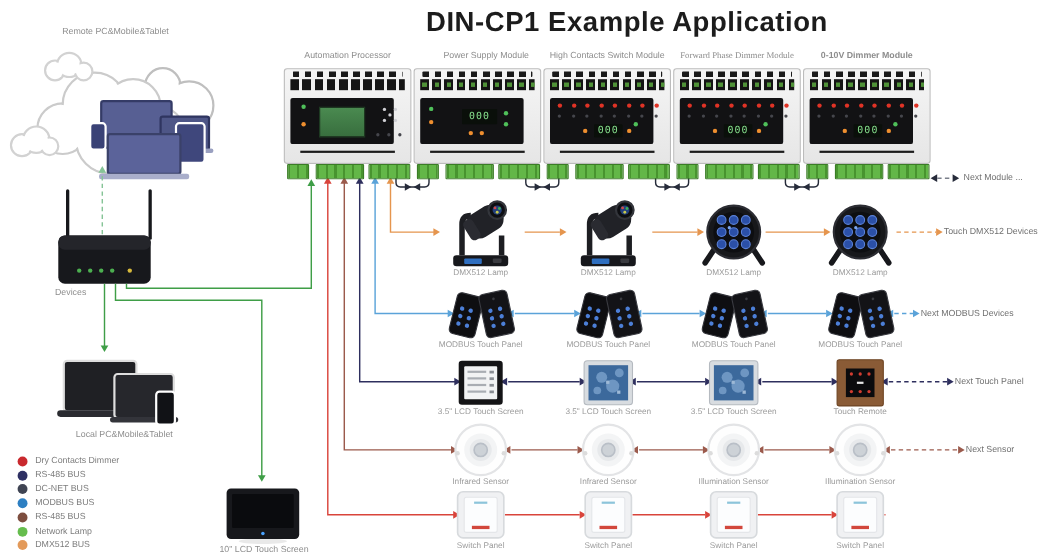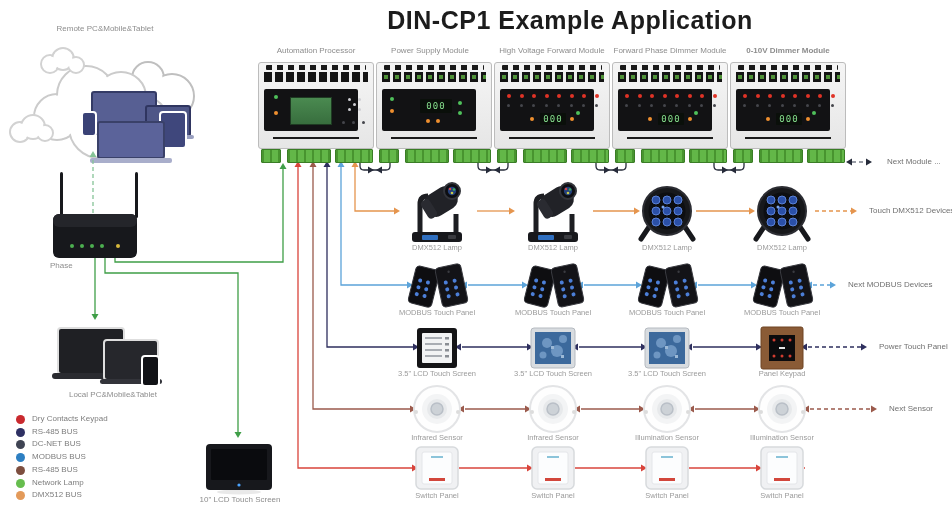--- a/index.html
+++ b/index.html
@@ -2,21 +2,21 @@
 <html><head>
 <meta charset="utf-8">
 <style>
   html,body{margin:0;padding:0;background:#fff;}
   #canvas{position:relative;width:952px;height:508px;background:#fff;overflow:hidden;
           font-family:"Liberation Sans",sans-serif;}
   #art,#wires{position:absolute;left:0;top:0;width:952px;height:508px;}
   #title{position:absolute;left:250px;top:6px;width:640px;text-align:center;
          font-size:25px;font-weight:bold;color:#1c1c1c;letter-spacing:.5px;}
   .lbl{position:absolute;font-size:8px;color:#8d8d8d;text-align:center;}
-  .next-lbl{position:absolute;font-size:8px;color:#707070;white-space:nowrap;margin-left:11px;}
+  .next-lbl{position:absolute;font-size:8px;color:#707070;white-space:nowrap;}
   .mod-lbl{position:absolute;top:46px;width:116px;text-align:center;font-size:8px;color:#8d8d8d;white-space:nowrap;}
   .dev-lbl{position:absolute;width:96px;text-align:center;font-size:7.5px;color:#9b9b9b;white-space:nowrap;}
   .dev-ic{position:absolute;}
   
   .module{position:absolute;top:62px;width:116px;height:87px;box-sizing:border-box;
           background:linear-gradient(#f5f5f5,#e6e6e6);border:1px solid #bcbcbc;border-radius:3px;}
   .m-pins{position:absolute;top:2px;left:7px;right:7px;height:5px;border-radius:1px;
           background:repeating-linear-gradient(90deg,#1a1a1a 0 6px,transparent 6px 11px);}
   .m-terms{position:absolute;top:9px;left:5px;right:5px;height:10px;
           background:repeating-linear-gradient(90deg,#141414 0 8px,#eee 8px 11px);}
@@ -220,34 +220,34 @@
       <path d="M575,468 L641,468" fill="none" stroke="#d9443b" stroke-width="1.3"></path>
       <polygon points="647,468 641,464.5 641,471.5" fill="#d9443b"></polygon>
       <path d="M689,468 L756,468" fill="none" stroke="#d9443b" stroke-width="1.3"></path>
       <polygon points="762,468 756,464.5 756,471.5" fill="#d9443b"></polygon>
       <path d="M804,468 L805,468" fill="none" stroke="#d9443b" stroke-width="1.3"></path>
     </svg>
 
   <div id="title">DIN-CP1 Example Application</div>
 
   <div class="lbl" style="left:40px;top:24px;width:130px;">Remote PC&amp;Mobile&amp;Tablet</div>
-  <div class="lbl" style="left:50px;top:261px;width:40px;text-align:left;">Phase</div>
+  <div class="lbl" style="left:50px;top:261px;width:40px;text-align:left;">Devices</div>
   <div class="lbl" style="left:48px;top:390px;width:130px;">Local PC&amp;Mobile&amp;Tablet</div>
   <div class="lbl" style="left:190px;top:495px;width:100px;">10" LCD Touch Screen</div>
 
   <div class="mod-lbl" style="left:258px;">Automation Processor</div>
-  <div class="mod-lbl" style="left:372px;">Power Supply Module</div>
-  <div class="mod-lbl" style="left:494px;">High Voltage Forward Module</div>
-  <div class="mod-lbl" style="left:612px;">Forward Phase Dimmer Module</div>
+  <div class="mod-lbl" style="left:384px;">Power Supply Module</div>
+  <div class="mod-lbl" style="left:494px;">High Contacts Switch Module</div>
+  <div class="mod-lbl" style="left:612px;font-family:Liberation Serif, serif;">Forward Phase Dimmer Module</div>
   <div class="mod-lbl" style="left:730px;font-weight:bold;">0-10V Dimmer Module</div>
 
   <div class="next-lbl" style="left:876px;top:157px;">Next Module ...</div>
   <div class="next-lbl" style="left:858px;top:206px;">Touch DMX512 Devices</div>
   <div class="next-lbl" style="left:837px;top:280px;">Next MODBUS Devices</div>
-  <div class="next-lbl" style="left:868px;top:342px;">Power Touch Panel</div>
+  <div class="next-lbl" style="left:868px;top:342px;">Next Touch Panel</div>
   <div class="next-lbl" style="left:878px;top:404px;">Next Sensor</div>
 
   <div id="modules">
       <div class="module" style="left: 258px;">
         <div class="m-pins"></div>
         <div class="m-terms"></div>
     <div class="m-face">
           <span class="led g" style="left:10px;top:6px"></span>
           <span class="led o" style="left:10px;top:22px"></span>
           <div class="lcd"></div>
@@ -567,21 +567,21 @@
    <rect x="9" y="2" width="42" height="42" rx="2" fill="#8a5b36" stroke="#6e4423"></rect>
    <rect x="17" y="10" width="26" height="26" fill="#0b0b0d"></rect>
    <circle cx="22" cy="15" r="1.5" fill="#d13c30"></circle>
           <circle cx="22" cy="31" r="1.5" fill="#d13c30"></circle>
           <circle cx="30" cy="15" r="1.5" fill="#d13c30"></circle>
           <circle cx="30" cy="31" r="1.5" fill="#d13c30"></circle>
           <circle cx="38" cy="15" r="1.5" fill="#d13c30"></circle>
           <circle cx="38" cy="31" r="1.5" fill="#d13c30"></circle>
    <rect x="27" y="22" width="6" height="2" fill="#e6e6e6"></rect>
         </svg></div>
-      <div class="dev-lbl" style="left: 734px; top: 369px;">Panel Keypad</div>
+      <div class="dev-lbl" style="left: 734px; top: 369px;">Touch Remote</div>
       <div class="dev-ic" style="left: 407px; top: 384px; width: 60px; height: 52px;"><svg width="60" height="52">
    <circle cx="30" cy="25" r="23" fill="#fefefe" stroke="#e3e4e6" stroke-width="2"></circle>
    <circle cx="30" cy="25" r="15" fill="#f3f4f5"></circle>
           <circle cx="30" cy="25" r="10" fill="#e7e9eb"></circle>
    <circle cx="30" cy="25" r="6" fill="#cdd2d7" stroke="#b9bfc7" stroke-width="1.5"></circle>
    <circle cx="9" cy="28" r="2" fill="#dcdcdc"></circle>
           <circle cx="51" cy="28" r="2" fill="#dcdcdc"></circle>
         </svg></div>
       <div class="dev-lbl" style="left: 389px; top: 433px;">Infrared Sensor</div>
       <div class="dev-ic" style="left: 523px; top: 384px; width: 60px; height: 52px;"><svg width="60" height="52">
@@ -636,21 +636,21 @@
    <rect x="9" y="3" width="42" height="42" rx="5" fill="#f0f1f3" stroke="#d7dadd" stroke-width="1.5"></rect>
    <rect x="15" y="8" width="30" height="32" rx="2" fill="#fcfdfe" stroke="#e4e6e9"></rect>
    <rect x="24" y="12" width="12" height="2" fill="#8cc4da"></rect>
    <rect x="22" y="34" width="16" height="3" fill="#d2473c"></rect>
         </svg></div>
       <div class="dev-lbl" style="left: 734px; top: 491px;">Switch Panel</div>
     </div>
   <div id="legend">
       <div class="leg-item" style="top: 414px;">
         <span class="leg-dot" style="background:#c9292e"></span>
-    <span class="leg-txt">Dry Contacts Keypad</span>
+    <span class="leg-txt">Dry Contacts Dimmer</span>
       </div>
       <div class="leg-item" style="top: 426.7px;">
         <span class="leg-dot" style="background:#2e3063"></span>
     <span class="leg-txt">RS-485 BUS</span>
       </div>
       <div class="leg-item" style="top: 439.4px;">
         <span class="leg-dot" style="background:#3f4453"></span>
     <span class="leg-txt">DC-NET BUS</span>
       </div>
       <div class="leg-item" style="top: 452.1px;">

